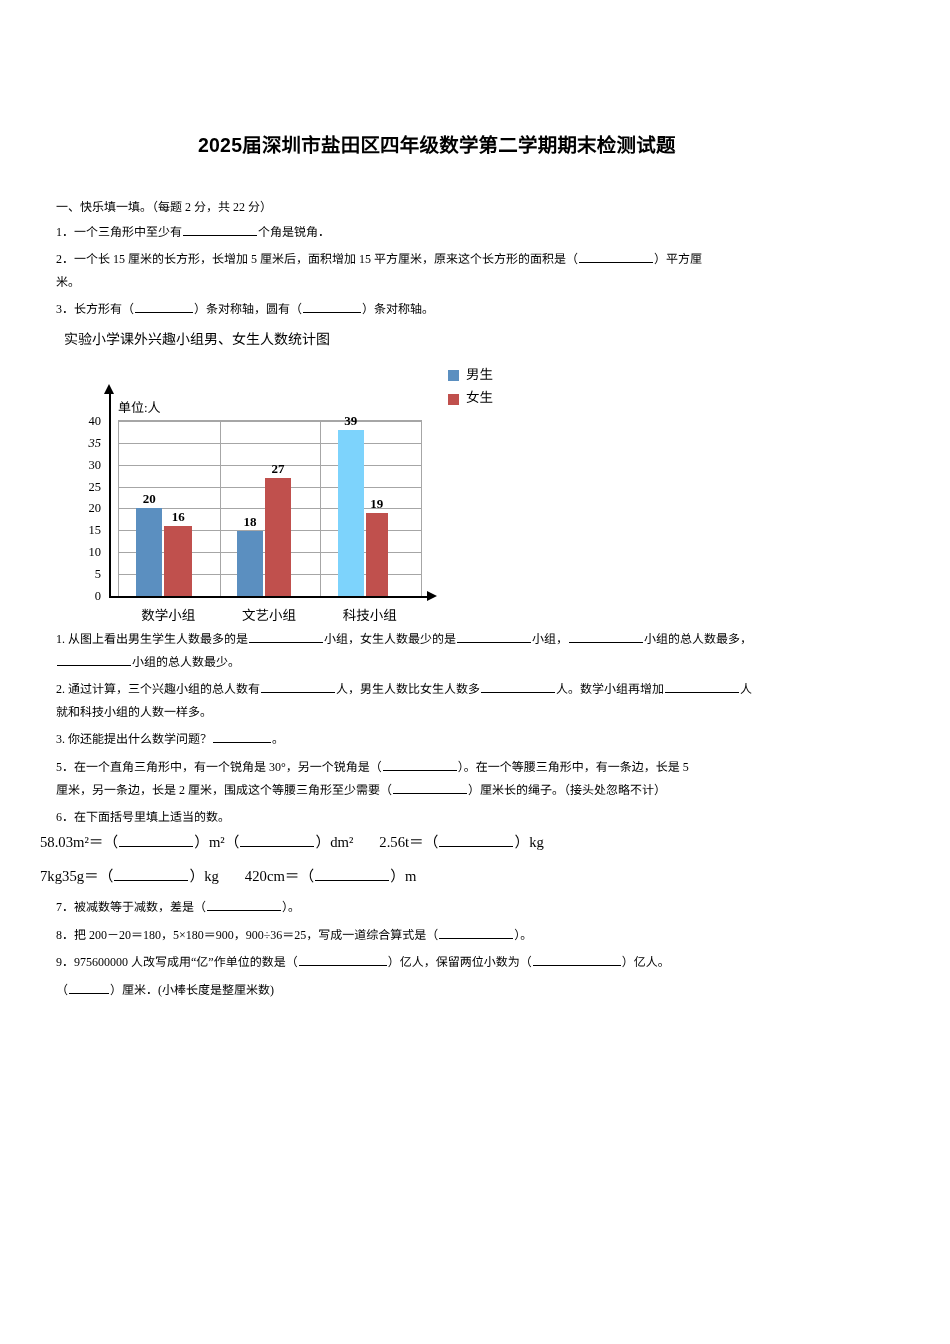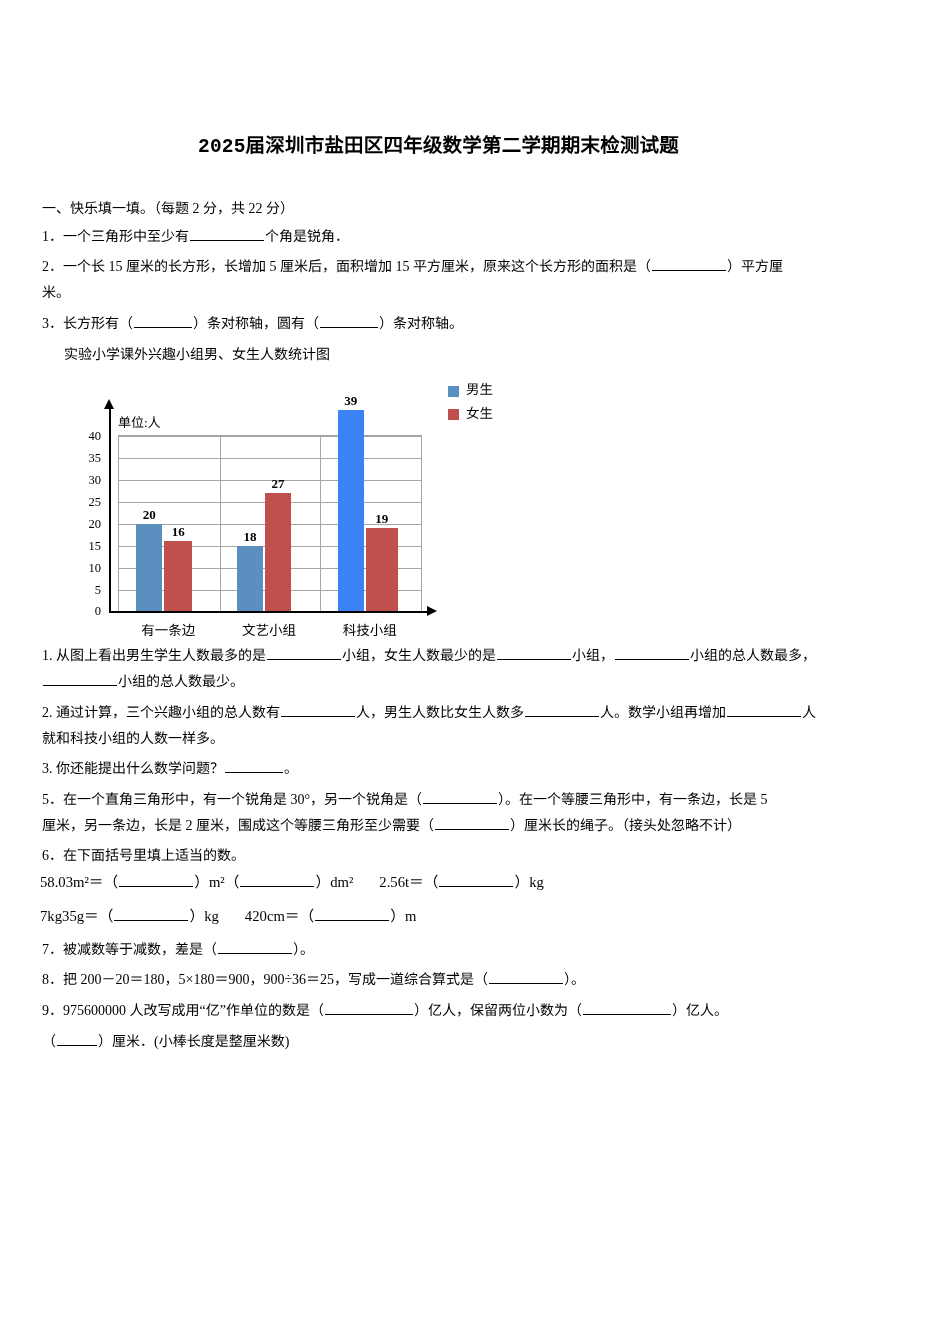--- a/index.html
+++ b/index.html
@@ -19,39 +19,39 @@
     width: 950px;
     height: 1344px;
     padding: 0;
   }
 
   
   .doc-title {
     position: absolute;
     left: 198px;
     top: 116px;
-    font-family: Liberation Mono, monospace;
+    font-family: Liberation Sans, sans-serif;
     font-size: 19.5px;
     font-weight: bold;
     letter-spacing: 0.2px;
     white-space: nowrap;
   }
 
   
   .content {
     position: absolute;
     left: 40px;
     top: 198px;
     width: 880px;
   }
 
   .line {
-    font-size: 14px;
+    font-size: 12px;
     line-height: 1.55;
-    margin: 0 0 9px 2px;
+    margin: 0 0 9px 16px;
     text-align: justify;
     word-break: break-all;
   }
   .line.tight { margin-bottom: 4px; }
   .line.sec-head { margin-bottom: 6px; }
 
   .blank-u {
     display: inline-block;
     border-bottom: 1px solid #000;
     vertical-align: baseline;
@@ -263,46 +263,46 @@
           <div class="ytick" style="top: 131.25px;">10</div>
           <div class="gridline" style="top: 109.375px;"></div>
           <div class="ytick" style="top: 109.375px;">15</div>
           <div class="gridline" style="top: 87.5px;"></div>
           <div class="ytick" style="top: 87.5px;">20</div>
           <div class="gridline" style="top: 65.625px;"></div>
           <div class="ytick" style="top: 65.625px;">25</div>
           <div class="gridline" style="top: 43.75px;"></div>
           <div class="ytick" style="top: 43.75px;">30</div>
           <div class="gridline" style="top: 21.875px;"></div>
-          <div class="ytick" style="top: 21.875px;">35</div>
+          <div class="ytick" style="top: 21.875px; font-style: italic;">35</div>
           <div class="gridline" style="top: 0px;"></div>
           <div class="ytick" style="top: 0px;">40</div>
           <div class="vline" style="left: 100.667px;"></div>
           <div class="vline" style="left: 201.333px;"></div>
           <div class="bar" style="left: 17.3333px; width: 26px; height: 87.5px; background: rgb(91, 143, 192);">
             <span class="bar-value">20</span>
           </div>
           <div class="bar" style="left: 45.3333px; width: 28px; height: 70px; background: rgb(192, 80, 77);">
             <span class="bar-value">16</span>
           </div>
           <div class="bar" style="left: 118px; width: 26px; height: 65px; background: rgb(91, 143, 192);">
             <span class="bar-value">18</span>
           </div>
           <div class="bar" style="left: 146px; width: 26px; height: 118.125px; background: rgb(192, 80, 77);">
             <span class="bar-value">27</span>
           </div>
-          <div class="bar" style="left: 218.667px; width: 26px; height: 201px; background: #3b82f6;">
+          <div class="bar" style="left: 218.667px; width: 26px; height: 166px; background: #7dd3fc;">
             <span class="bar-value">39</span>
           </div>
-          <div class="bar" style="left: 246.667px; width: 32px; height: 83.125px; background: rgb(192, 80, 77);">
+          <div class="bar" style="left: 246.667px; width: 22px; height: 83.125px; background: rgb(192, 80, 77);">
             <span class="bar-value">19</span>
           </div>
         </div>
 
-    <div class="xlabel" style="left: 78px; width: 100.667px;">有一条边</div>
+    <div class="xlabel" style="left: 78px; width: 100.667px;">数学小组</div>
         <div class="xlabel" style="left: 178.667px; width: 100.667px;">文艺小组</div>
         <div class="xlabel" style="left: 279.333px; width: 100.667px;">科技小组</div>
       </div>
 
     <p class="line tight">
       <span>1. 从图上看出男生学生人数最多的是</span><span class="blank-u b-lg"></span><span>小组，女生人数最少的是</span><span class="blank-u b-lg"></span><span>小组，</span><span class="blank-u b-lg"></span><span>小组的总人数最多，</span>
     </p>
     <p class="line">
       <span class="blank-u b-lg"></span><span>小组的总人数最少。</span>
     </p>

